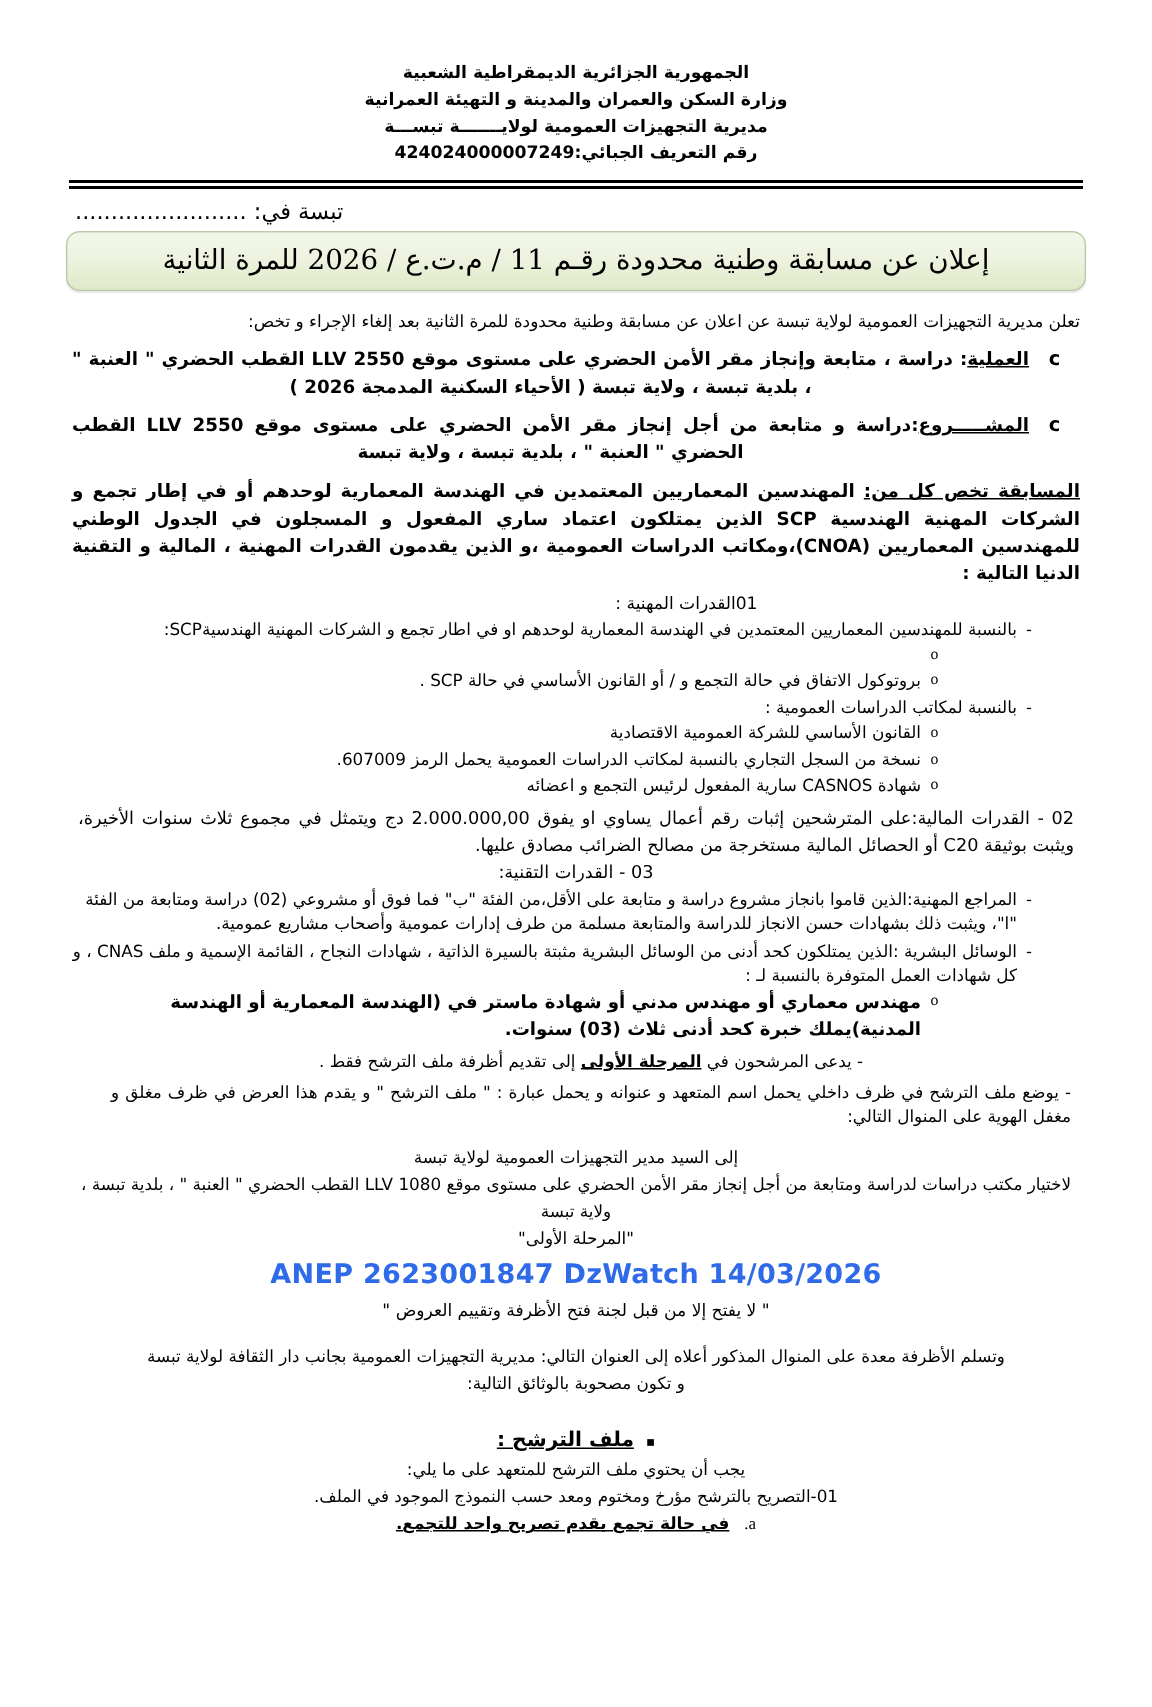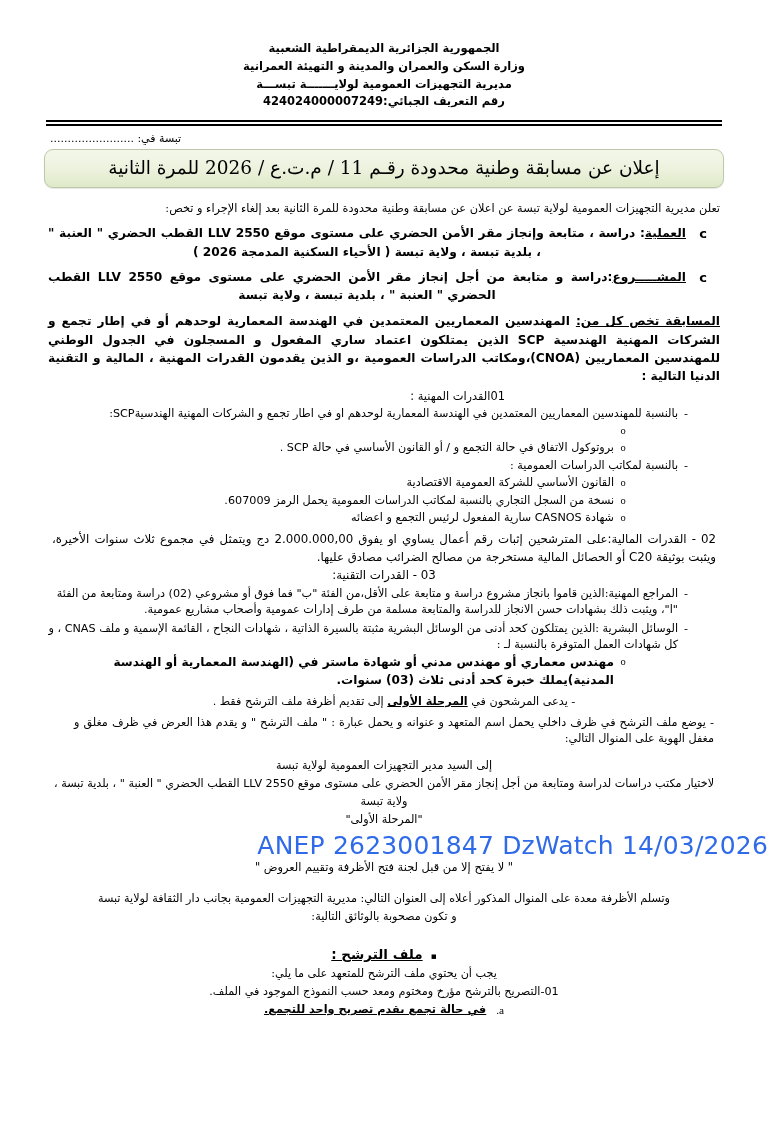--- a/index.html
+++ b/index.html
@@ -46,21 +46,21 @@
     border-top: 2px solid #000;
     border-bottom: 2px solid #000;
     height: 2px;
     background: #fff;
   }
 
   
   .place-line {
     direction: rtl;
     text-align: left;
-    font-size: 11px;
+    font-size: 15px;
     margin: 6px 14px 4px 14px;
     white-space: nowrap;
   }
 
   
   .title-banner {
     margin: 2px 8px 0 8px;
     border: 1px solid #bcc9a8;
     border-radius: 9px;
     background: linear-gradient(to bottom, #f3f7e9 0%, #eef3e0 45%, #dfe9c8 100%);
@@ -257,25 +257,25 @@
     text-decoration: underline;
     font-style: normal;
   }
 
   
   .anep {
     position: absolute;
     left: 0;
     right: 0;
     bottom: 26px;
-    text-align: right;
+    text-align: center;
     direction: ltr;
     font-family: "DejaVu Sans", "Liberation Sans", sans-serif;
-    font-size: 25px;
-    font-weight: normal;
+    font-size: 18px;
+    font-weight: bold;
     color: #2f6ae8;
     letter-spacing: 0.2px;
   }
 </style>
 </head>
 <body>
 
 <div class="page">
 
   <div class="doc-header">
@@ -374,21 +374,21 @@
     </div>
 
 
     <div class="dashline">
       <span>- يدعى المرشحون في </span><span class="u b">المرحلة الأولى</span><span> إلى تقديم أظرفة  ملف الترشح  فقط .</span>
     </div>
     <div class="dashline j">- يوضع ملف الترشح  في ظرف داخلي يحمل اسم المتعهد و  عنوانه و يحمل عبارة : " ملف الترشح " و يقدم هذا العرض في ظرف مغلق و مغفل الهوية  على المنوال التالي:</div>
 
     <div class="addr-block">
       <div class="addr-line">إلى السيد مدير التجهيزات العمومية لولاية تبسة</div>
-      <div class="addr-line">لاختيار مكتب دراسات لدراسة ومتابعة من أجل إنجاز مقر الأمن الحضري على مستوى موقع 2550 LLV القطب الحضري " العنبة " ، بلدية تبسة ، ولاية تبسة</div>
+      <div class="addr-line">لاختيار مكتب دراسات لدراسة ومتابعة من أجل إنجاز مقر الأمن الحضري على مستوى موقع 1080 LLV القطب الحضري " العنبة " ، بلدية تبسة ، ولاية تبسة</div>
       <div class="addr-line">"المرحلة الأولى"</div>
     </div>
 
     <div class="quote-line">" لا يفتح  إلا من قبل لجنة فتح الأظرفة وتقييم العروض "</div>
 
     <div class="tail-line" style="margin-top:14px;">وتسلم الأظرفة  معدة على المنوال المذكور أعلاه إلى العنوان التالي: مديرية التجهيزات العمومية بجانب دار الثقافة لولاية تبسة</div>
     <div class="tail-line">و تكون مصحوبة بالوثائق التالية:</div>
 
     <div class="sq-head">
       <span class="sq">▪</span>

